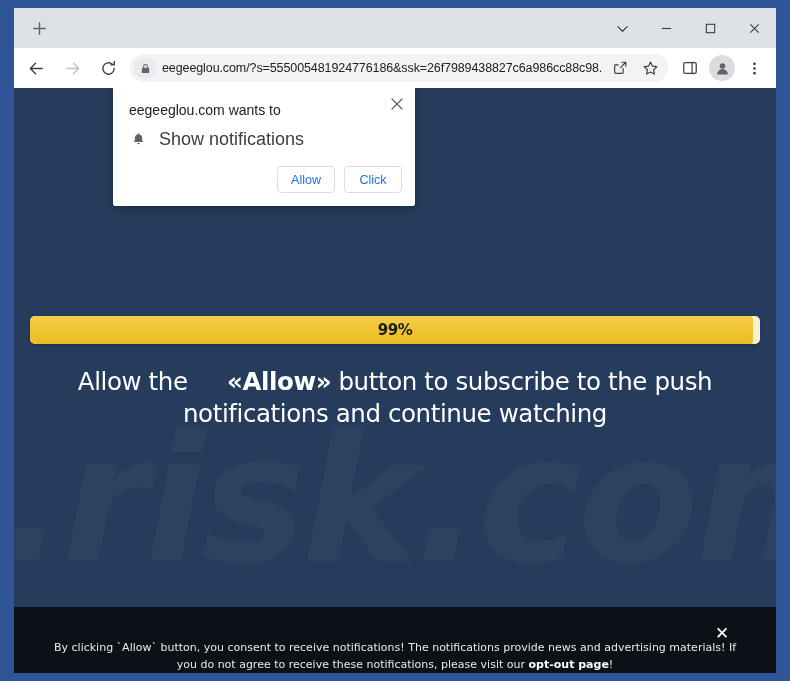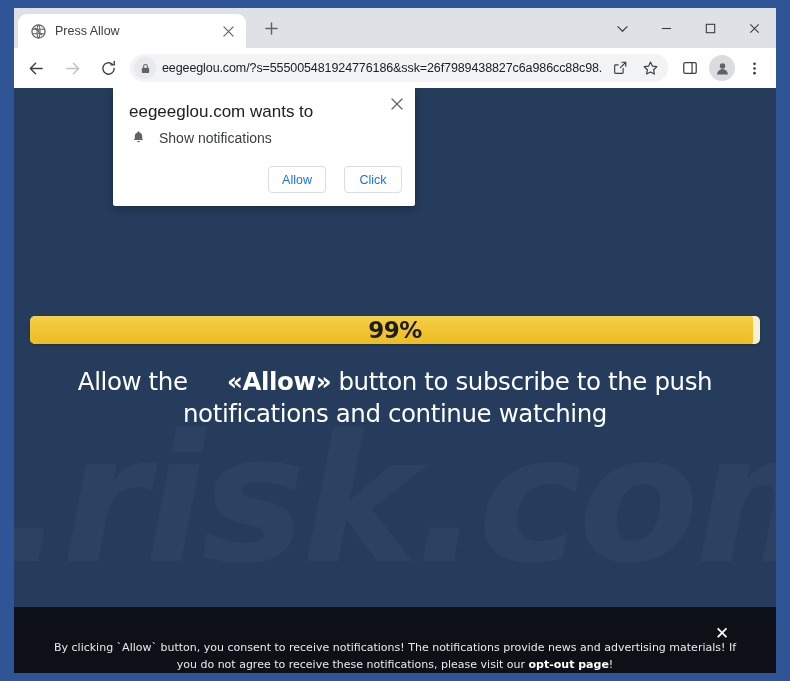--- a/index.html
+++ b/index.html
@@ -122,63 +122,62 @@
     border-radius:0 0 2px 2px;
     z-index:20;
   }
   .pb-close {
     position:absolute; right:8px; top:6px;
     width:20px; height:20px;
     display:flex; align-items:center; justify-content:center;
   }
   .pb-title {
     position:absolute; left:16px; top:14px;
-    font-size:17px; color:#202124;
+    font-size:14px; color:#202124;
   }
   .pb-row {
     position:absolute; left:17px; top:41px;
     display:flex; align-items:center; gap:12px;
   }
   .pb-bell { width:17px; height:17px; display:flex; align-items:center; justify-content:center; }
-  .pb-rowlabel { font-size:14px; color:#3c4043; }
+  .pb-rowlabel { font-size:18px; color:#3c4043; }
   .pb-actions {
     position:absolute; right:13px; bottom:13px;
     display:flex; gap:9px;
   }
   .pb-btn {
     min-width:58px; height:27px;
     padding:0 13px;
     background:#fff;
     border:1px solid #dadce0;
     border-radius:4px;
     color:#1a73e8; font-size:12.5px;
     font-family:"Liberation Sans", sans-serif;
     display:flex; align-items:center; justify-content:center;
     cursor:pointer;
-    margin-left:9px;
   }
 
   
   .progress-wrap {
     position:absolute; left:16px; top:228px;
     width:730px; height:28px;
     background:#f7f0d2;
     border-radius:5px;
     overflow:hidden;
     box-shadow:0 1px 3px rgba(0,0,0,0.22);
   }
   .progress-fill {
     position:absolute; left:0; top:0; bottom:0;
     background:linear-gradient(180deg,#f5cf4a 0%,#f0c431 55%,#ecbd24 100%);
     border-radius:5px 2px 2px 5px;
   }
   .progress-label {
     position:absolute; left:0; right:0; top:0; bottom:0;
     display:flex; align-items:center; justify-content:center;
-    font-size:23px; font-weight:700; color:#1d1d1d;
+    font-size:15px; font-weight:700; color:#1d1d1d;
     font-family:"DejaVu Sans", sans-serif;
     letter-spacing:-0.5px;
   }
 
   
   .headline {
     position:absolute; left:40px; top:278px;
     width:682px;
     text-align:center;
     color:#ffffff;
@@ -212,35 +211,20 @@
     cursor:pointer;
   }
 </style>
 </head>
 <body>
 
 <div class="window">
 
   <div class="tabstrip">
 
-    <div class="tab">
-      <span class="tab-favicon">
-        <svg width="15" height="15" viewBox="0 0 16 16">
-          <circle cx="8" cy="8" r="7" fill="none" stroke="#5f6368" stroke-width="1.4"></circle>
-          <path d="M8 1c-2.2 2.1-2.2 11.9 0 14M8 1c2.2 2.1 2.2 11.9 0 14M1.3 5.6h13.4M1.3 10.4h13.4" fill="none" stroke="#5f6368" stroke-width="1.1"></path>
-          <path d="M4.2 4.6c1.6 1 2.6 1.2 3.6 2.4.8 1 .2 2 1.2 2.8.8.7 1.8.4 2.2 1.4" fill="none" stroke="#5f6368" stroke-width="1.5" stroke-linecap="round"></path>
-        </svg>
-      </span>
-      <span class="tab-title">Press Allow</span>
-      <span class="tab-close">
-        <svg width="11" height="11" viewBox="0 0 12 12">
-          <path d="M1 1 11 11M11 1 1 11" stroke="#5f6368" stroke-width="1.3" stroke-linecap="round"></path>
-        </svg>
-      </span>
-    </div>
 
     <div class="newtab">
       <svg width="15" height="15" viewBox="0 0 16 16">
         <path d="M8 2v12M2 8h12" stroke="#5f6368" stroke-width="1.5" stroke-linecap="round"></path>
       </svg>
     </div>
 
     <div class="wincontrols">
       <div class="wc">
         <svg width="13" height="13" viewBox="0 0 14 14">

